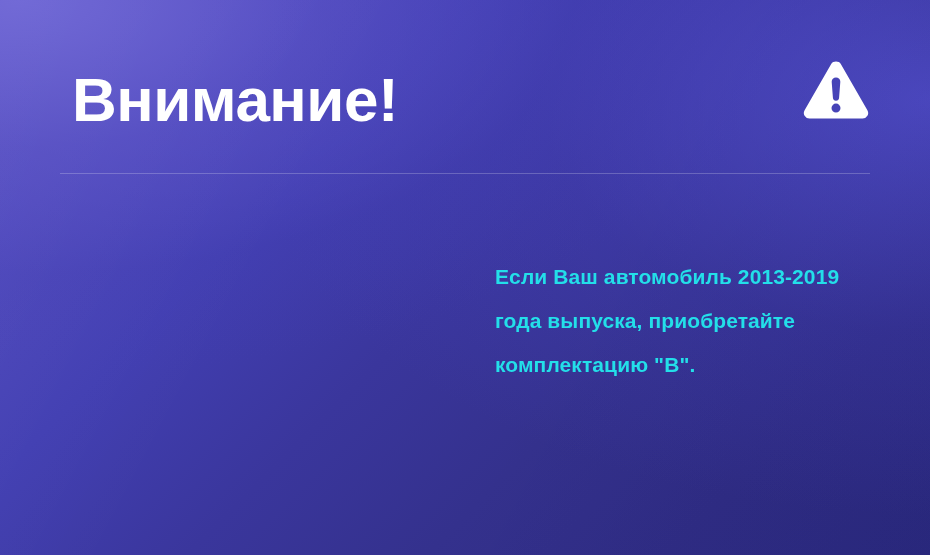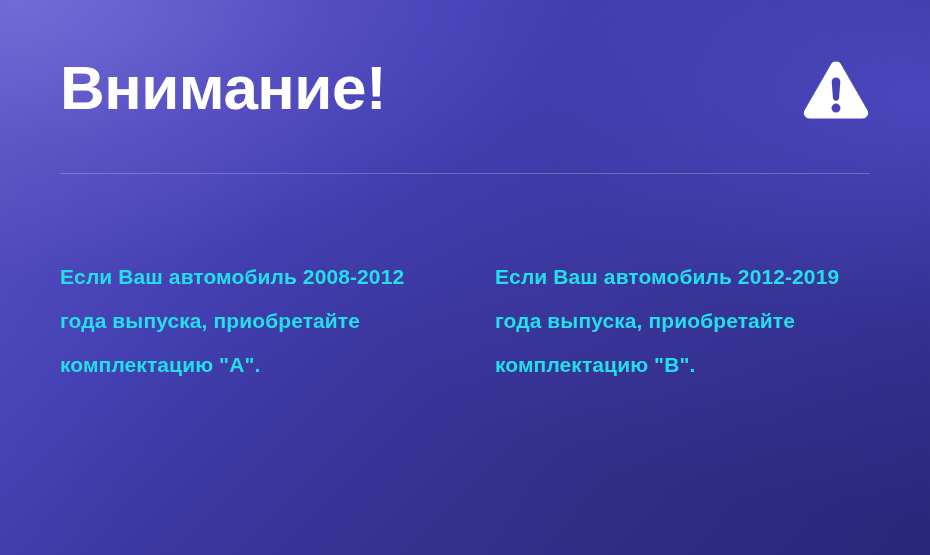--- a/index.html
+++ b/index.html
@@ -65,21 +65,21 @@
   
   .header {
     position: absolute;
     left: 60px;
     top: 52px;
     right: 60px;
     height: 92px;
   }
 
   .page-title {
-    margin: 0;
+    margin: 12px;
     color: #ffffff;
     font-size: 62px;
     line-height: 72px;
     font-weight: bold;
     letter-spacing: -0.5px;
     white-space: nowrap;
   }
 
   .warn-icon {
     position: absolute;
@@ -194,22 +194,21 @@
                  M34 17.4 a4.3 4.3 0 0 1 4.3 4.55 l-1.2 15.6 a3.1 3.1 0 0 1 -6.2 0 l-1.2 -15.6 A4.3 4.3 0 0 1 34 17.4 Z
                  M34 43.6 a4.5 4.5 0 1 1 0 9 a4.5 4.5 0 0 1 0 -9 Z" fill="#ffffff" fill-rule="evenodd"></path>
       </svg>
     </div>
 
     <div class="divider"></div>
 
     <div class="columns">
 
       <div class="col col-a">
-        <p class="col-text">Если Ваш автомобиль 2008-2012 года выпуска, приобретайте комплектацию "A".</p>
       </div>
 
       <div class="col col-b">
-        <p class="col-text">Если Ваш автомобиль 2012-2019 года выпуска, приобретайте комплектацию "B".</p>
+        <p class="col-text">Если Ваш автомобиль 2013-2019 года выпуска, приобретайте комплектацию "B".</p>
       </div>
 
     </div>
   </div>
 </div>
 
 </body></html>

